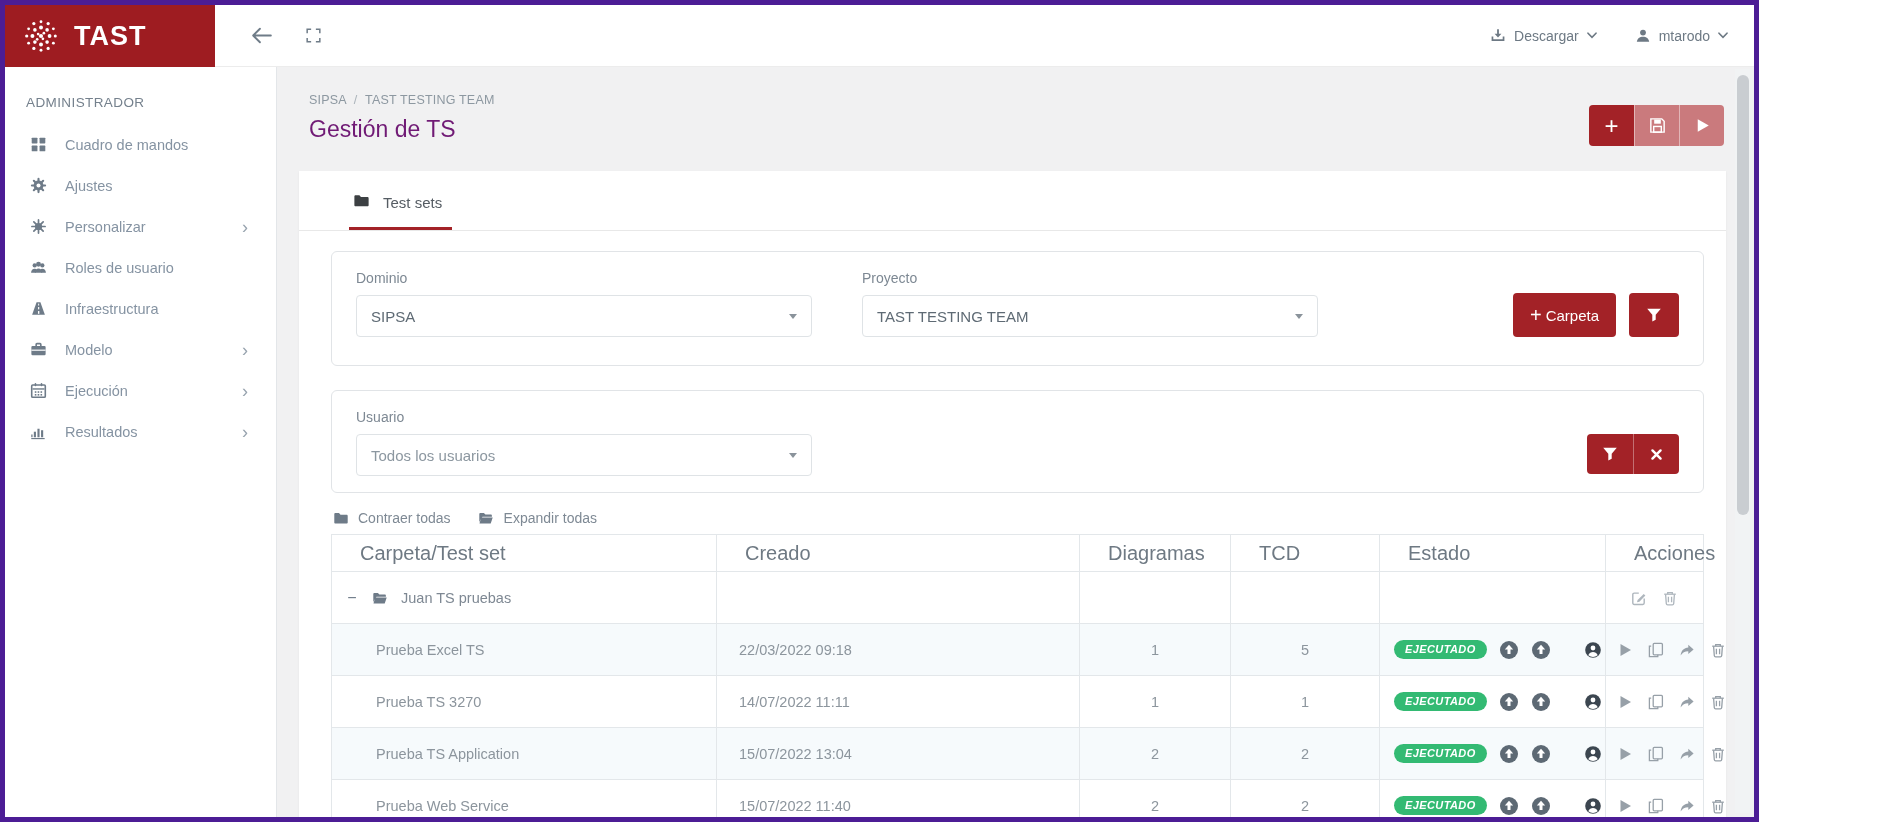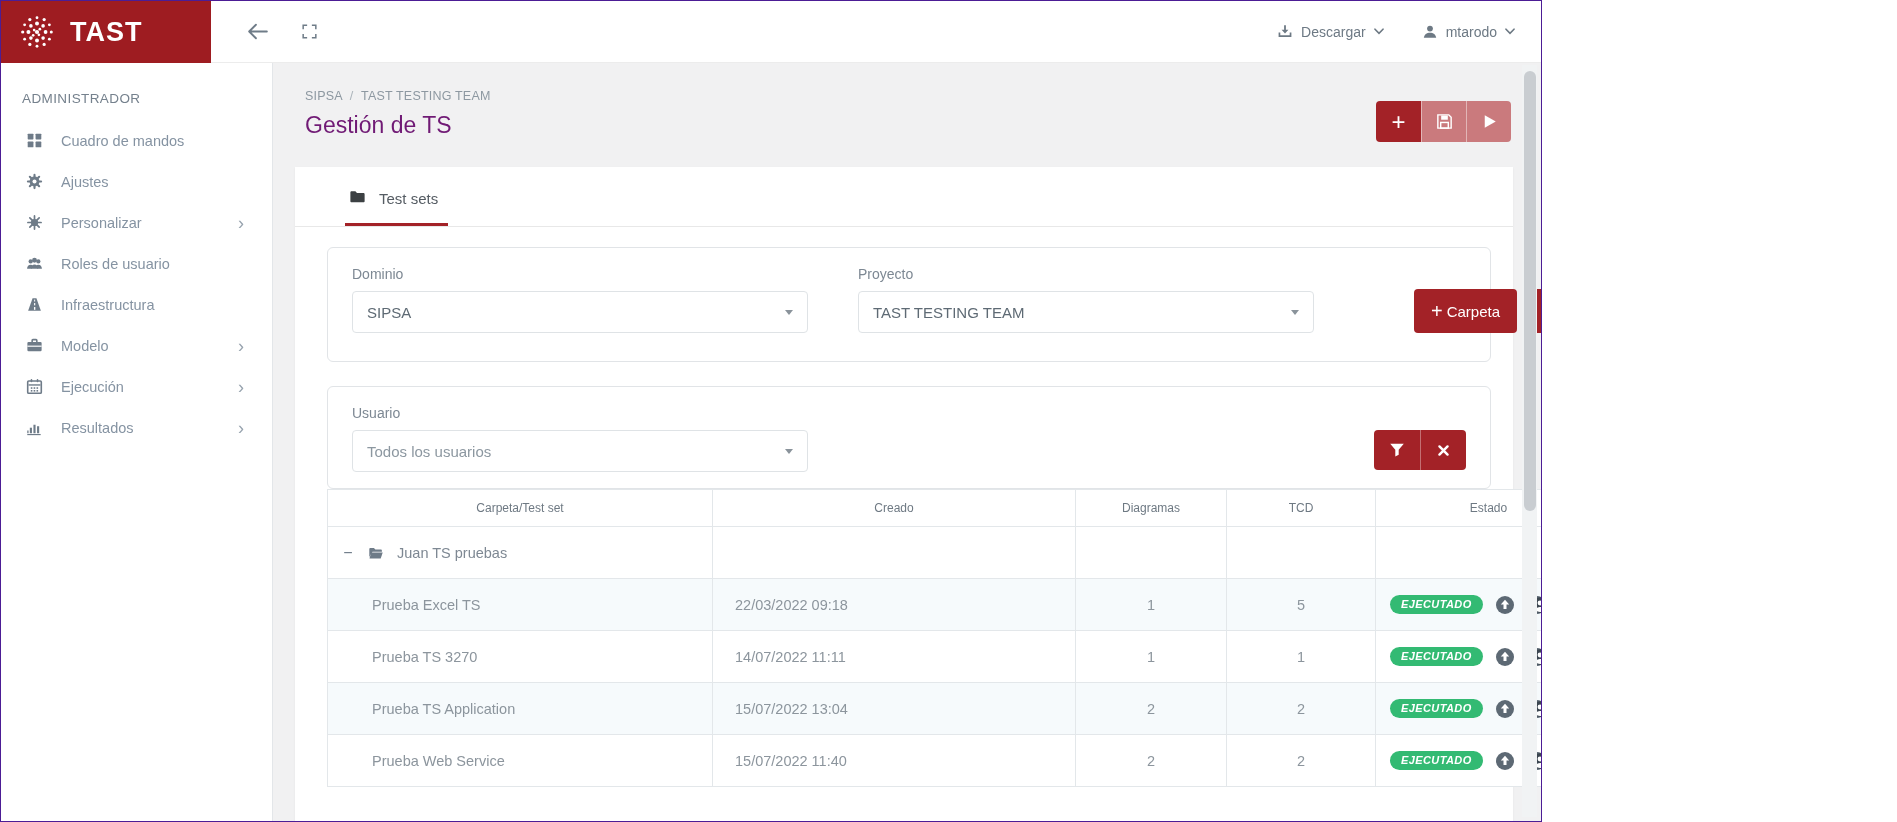--- a/index.html
+++ b/index.html
@@ -1,17 +1,17 @@
 <!DOCTYPE html>
 <html><head>
 <meta charset="utf-8">
 <style>
   * { box-sizing: border-box; margin: 0; padding: 0; }
   body { background:#fff; font-family:"Liberation Sans", sans-serif; }
-  .screen { width:1542px; height:822px; border:1px solid #4c1d95; position:relative; overflow:hidden;
+  .screen { width:1759px; height:822px; border:5px solid #4c1d95; position:relative; overflow:hidden;
             background:#f1f1f2; display:flex; flex-direction:column; }
 
   
   .header-row { display:flex; height:62px; flex:0 0 62px; }
   .logo-block { width:210px; background:#9e1c21; display:flex; align-items:center; padding-left:16px; gap:13px; flex:0 0 210px; }
   .logo-title { color:#fff; font-weight:bold; font-size:27px; letter-spacing:1px; }
   .topbar { flex:1; background:#fff; display:flex; align-items:center; padding:0 26px 0 34px; border-bottom:1px solid #ececec; color:#6d7984; }
   .tb-icon { color:#6f7c88; display:flex; align-items:center; cursor:pointer; }
   .tb-left { display:flex; align-items:center; gap:30px; }
   .tb-right { margin-left:auto; display:flex; align-items:center; gap:38px; }
@@ -63,21 +63,21 @@
   .btn-group2 .gbtn { width:46px; height:40px; background:#a32227; border:none; display:flex; align-items:center; justify-content:center; cursor:pointer; }
   .btn-group2 .gbtn + .gbtn { border-left:1px solid rgba(255,255,255,.35); }
 
   .tree-links { display:flex; gap:26px; margin:17px 22px 8px 32px; }
   .tree-link { display:flex; align-items:center; gap:8px; font-size:14px; color:#7e8994; cursor:pointer; }
   .tree-link .nav-icon { color:#6e7b88; }
 
   
   table { border-collapse:collapse; table-layout:fixed; width:calc(100% - 54px); margin:0 22px 0 32px; background:#fff; }
   th, td { border:1px solid #e3e7ea; }
-  th { height:37px; text-align:center; font-weight:400; font-size:12px; color:#6e7983; padding:0 28px; }
+  th { height:37px; text-align:left; font-weight:400; font-size:20px; color:#6e7983; padding:0 28px; }
   td { height:52px; font-size:14.5px; color:#8c959d; vertical-align:middle; }
   tbody tr:nth-child(even) { background:#f6fafc; }
   .cell-name-folder { padding-left:14px; color:#7e8893; }
   .folder-line { display:flex; align-items:center; gap:12px; }
   .toggle-minus { color:#6e7b88; font-size:16px; cursor:pointer; width:12px; text-align:center; }
   .cell-name { padding-left:44px; }
   .cell-date { padding-left:22px; }
   .cell-num { text-align:center; }
   .cell-estado { padding-left:14px;font-style:italic; }
   .estado-line { display:flex; align-items:center; gap:12px; }
@@ -387,20 +387,41 @@
               </button>
               <button class="gbtn">
                 <svg width="13" height="13" viewBox="0 0 16 16">
                     <path d="M3 3l10 10M13 3L3 13" stroke="#fff" stroke-width="3" stroke-linecap="round"></path>
                   </svg>
               </button>
             </div>
           </div>
         </div>
 
+        <div class="tree-links">
+          <span class="tree-link">
+            <span class="nav-icon">
+                <svg class="i16" viewBox="0 0 16 16">
+                  <path d="M1.3 4.1c0-.6.5-1.1 1.1-1.1h3.6l1.5 1.7h6.1c.6 0 1.1.5 1.1 1.1v6.6c0 .6-.5 1.1-1.1 1.1H2.4c-.6 0-1.1-.5-1.1-1.1z" fill="currentColor"></path>
+                </svg>
+              </span>
+            <span>Contraer todas</span>
+          </span>
+          <span class="tree-link">
+            <span class="nav-icon">
+                <svg class="i16" viewBox="0 0 16 16">
+                  <g fill="currentColor">
+                    <path d="M1.3 12V4.1c0-.6.5-1.1 1.1-1.1h3.5l1.5 1.6h5.4c.6 0 1.1.5 1.1 1.1v1H4.5z"></path>
+                    <path d="M3.1 7.6h11.6l-2 5.9H1.5z"></path>
+                  </g>
+                </svg>
+              </span>
+            <span>Expandir todas</span>
+          </span>
+        </div>
 
         <table>
           <colgroup>
               <col style="width:385px">
               <col style="width:363px">
               <col style="width:151px">
               <col style="width:149px">
               <col style="width:226px">
               <col>
             </colgroup>

